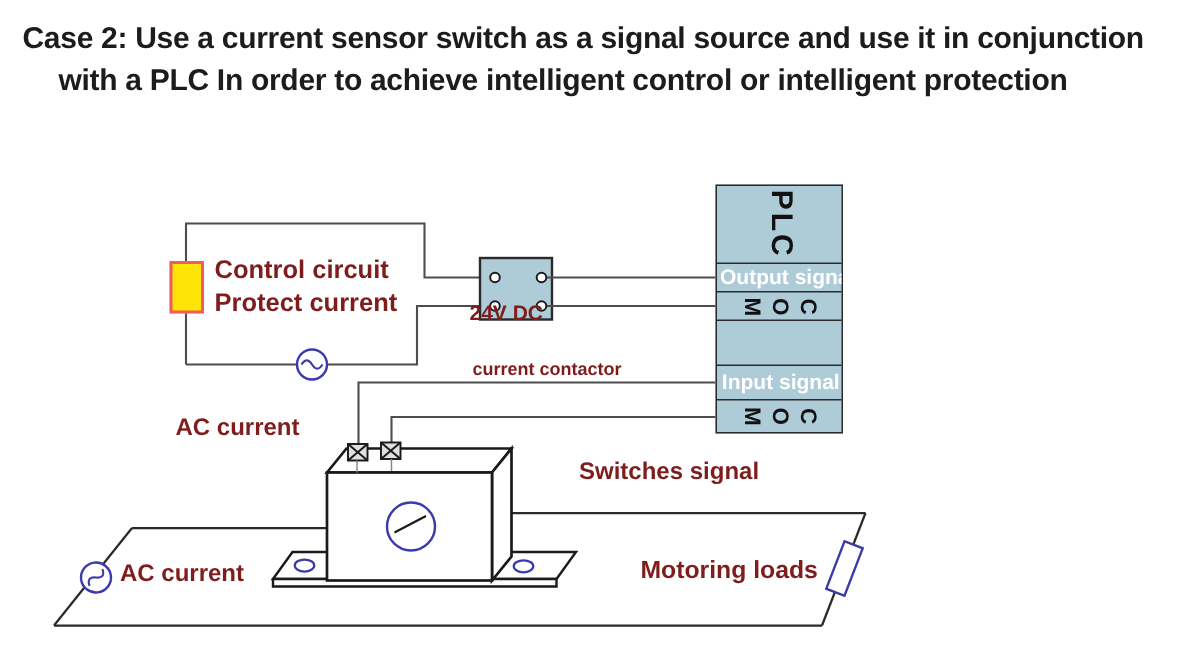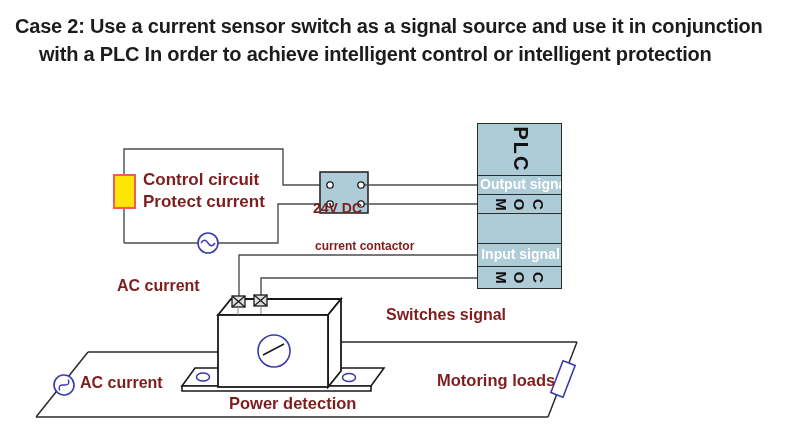--- a/index.html
+++ b/index.html
@@ -141,16 +141,15 @@
           <span class="rl">M</span>
           <span class="rl">O</span>
           <span class="rl">C</span>
         </span>
     </div>
   </div>
 
   <div class="lbl" style="left:117px;top:277px;font-size:16px;">AC current</div>
   <div class="lbl" style="left:354px;top:306px;font-size:16px;margin-left:32px;">Switches signal</div>
   <div class="lbl" style="left:80px;top:374px;font-size:16px;">AC current</div>
-  <div class="lbl" style="left:437px;top:371px;font-size:16.5px;">Motoring loads</div>
-  <div class="lbl" style="left:229px;top:394px;font-size:16.5px;">Power detection</div>
+  <div class="lbl" style="left:427px;top:371px;font-size:16.5px;">Motoring loads</div>
 
 </div>
 
 </body></html>

